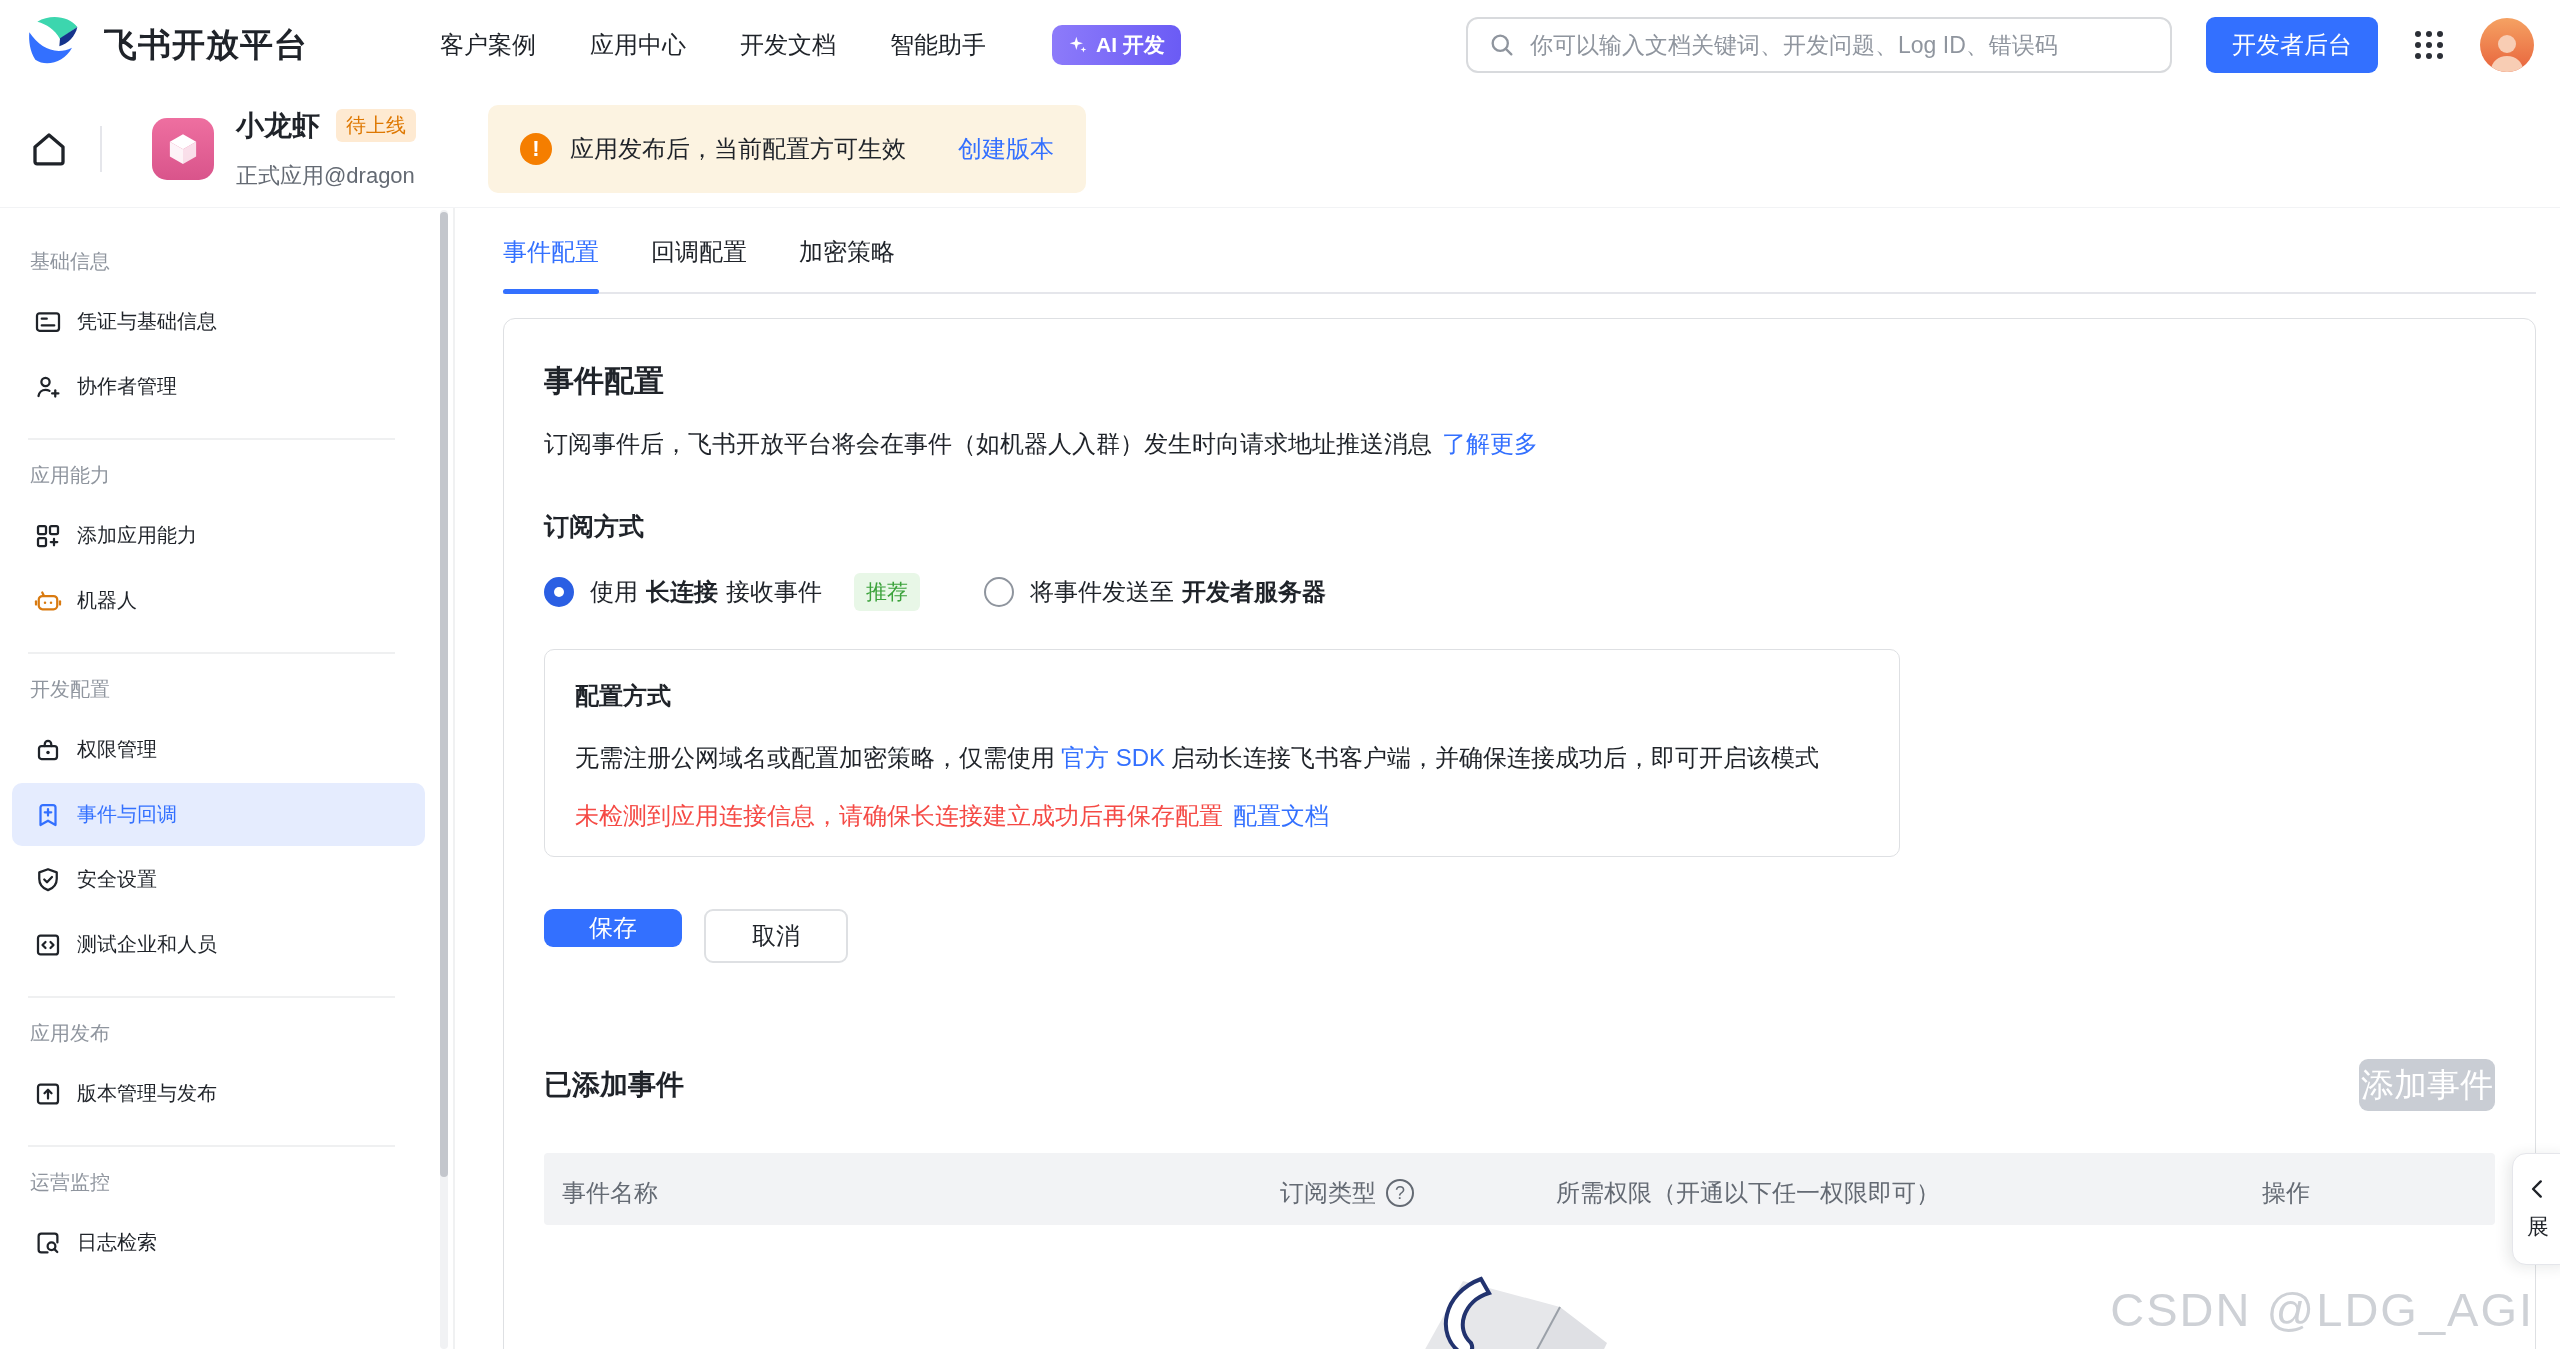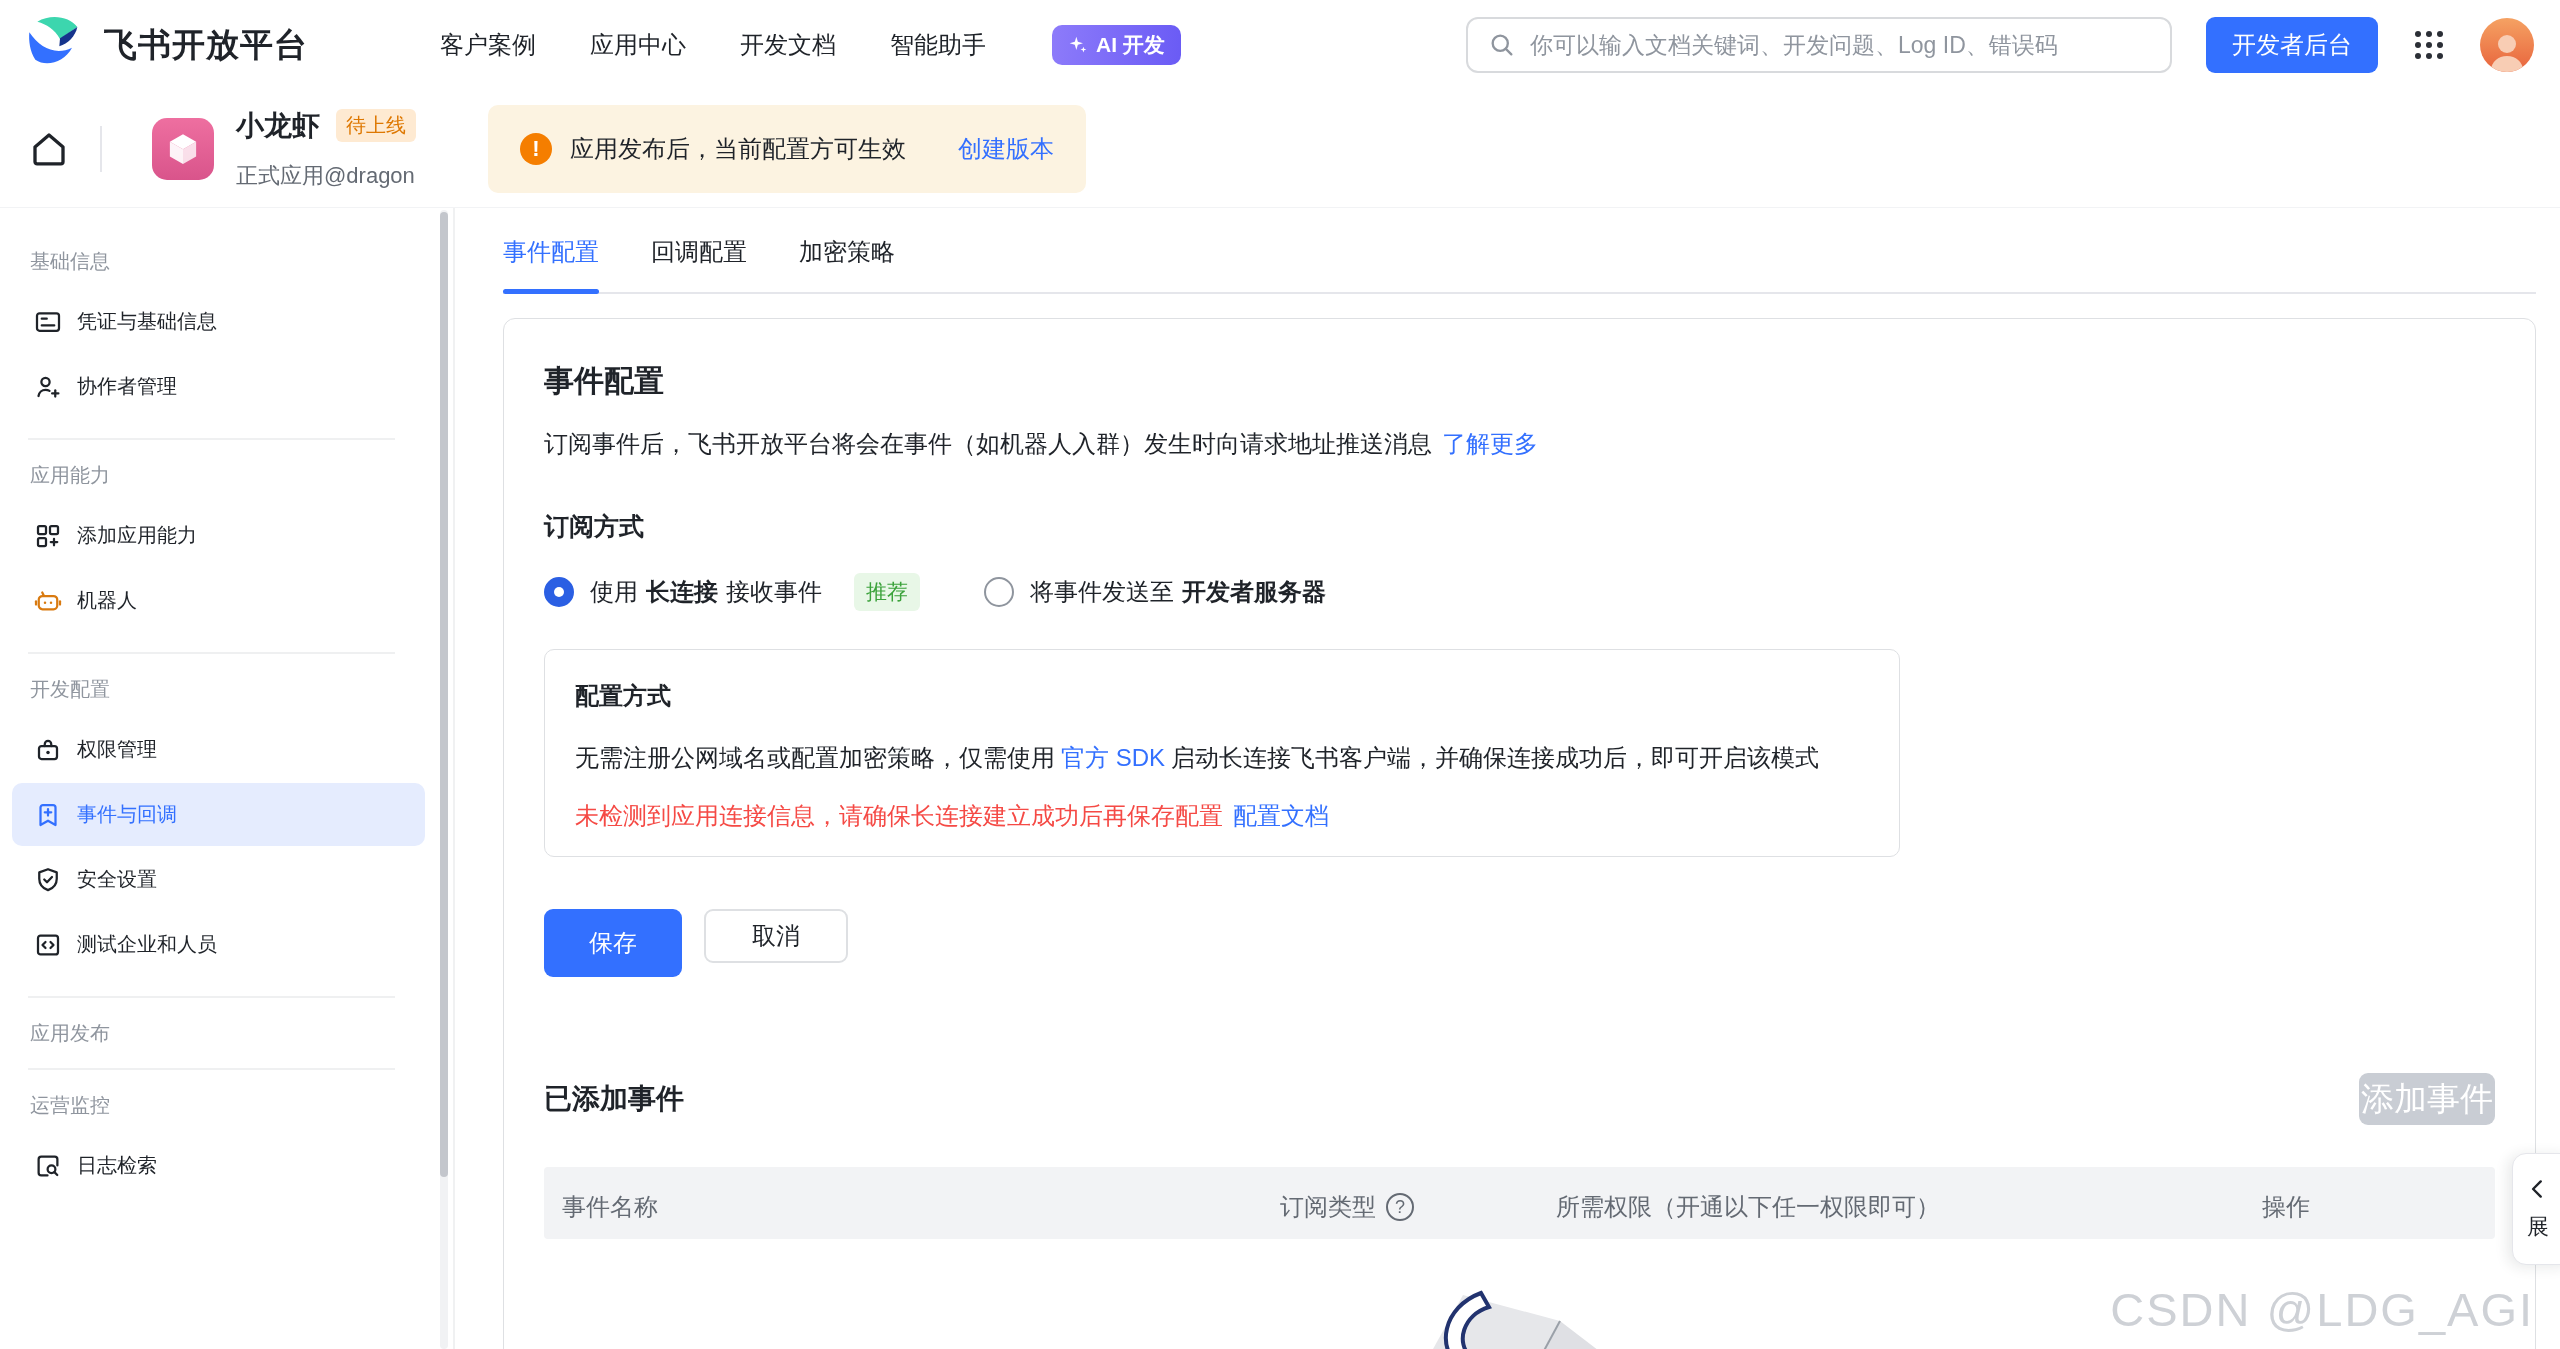--- a/index.html
+++ b/index.html
@@ -79,21 +79,21 @@
   .rec-badge { margin-left:16px; background:#e8f7e7; color:#3ba23b; font-size:21px; padding:5px 12px; border-radius:6px; }
 
   .config-box { margin-top:38px; width:1356px; border:1px solid #dee0e3; border-radius:10px; padding:30px 30px 24px; }
   .config-title { font-size:24px; font-weight:bold; }
   .config-line { margin-top:30px; font-size:24px; }
   .config-line .inline-link { margin:0 6px; }
   .config-error { margin-top:26px; font-size:24px; color:#f54a45; }
   .config-error .inline-link { margin-left:10px; }
 
   .btn-row { margin-top:52px; display:flex; gap:22px; }
-  .save-btn { width:138px; height:68px; font-size:24px; }
+  .save-btn { width:138px; height:38px; font-size:24px; }
   .btn-secondary { width:144px; height:54px; display:inline-flex; align-items:center; justify-content:center; background:#fff;
                    border:2px solid #dee0e3; border-radius:9px; font-size:24px; color:#1f2329; cursor:pointer; font-family:inherit; }
 
   .added-row { margin-top:96px; display:flex; align-items:center; justify-content:space-between; }
   .added-title { font-size:28px; font-weight:bold; }
   .add-event-btn { width:136px; height:52px; display:inline-flex; align-items:center; justify-content:center; background:#c9cdd4;
                    color:#fff; border:none; border-radius:9px; font-size:33px; cursor:not-allowed; font-family:inherit; }
 
   .table-head { margin-top:42px; position:relative; height:72px; background:#f2f3f5; border-radius:4px; }
   .th { position:absolute; top:4px; height:72px; display:flex; align-items:center; font-size:24px; color:#646a73; gap:10px; }
@@ -296,20 +296,30 @@
               <path d="M10 9.6L7.6 12l2.4 2.4"></path>
               <path d="M14 9.6l2.4 2.4-2.4 2.4"></path>
           </svg>
           </span>
         <span>测试企业和人员</span>
       </div>
 
       <div class="side-divider"></div>
 
       <div class="side-section-label">应用发布</div>
+      <div class="side-item">
+        <span class="icn">
+          <svg width="30" height="30" viewBox="0 0 24 24" fill="none" stroke="#1f2329" stroke-width="1.8" stroke-linecap="round" stroke-linejoin="round">
+            <rect x="4" y="4.5" width="16" height="15" rx="2"></rect>
+              <line x1="12" y1="15.6" x2="12" y2="8.8"></line>
+              <path d="M9.2 11.4L12 8.6l2.8 2.8"></path>
+          </svg>
+          </span>
+        <span>版本管理与发布</span>
+      </div>
 
       <div class="side-divider"></div>
 
       <div class="side-section-label">运营监控</div>
       <div class="side-item">
         <span class="icn">
           <svg width="30" height="30" viewBox="0 0 24 24" fill="none" stroke="#1f2329" stroke-width="1.8" stroke-linecap="round" stroke-linejoin="round">
             <path d="M19.5 11.5V6.6c0-1.2-.9-2.1-2.1-2.1H6.6c-1.2 0-2.1.9-2.1 2.1v10.8c0 1.2.9 2.1 2.1 2.1h5"></path>
             <circle cx="14.8" cy="14.6" r="3.1"></circle>
               <line x1="17.1" y1="16.9" x2="19.4" y2="19.2"></line>

